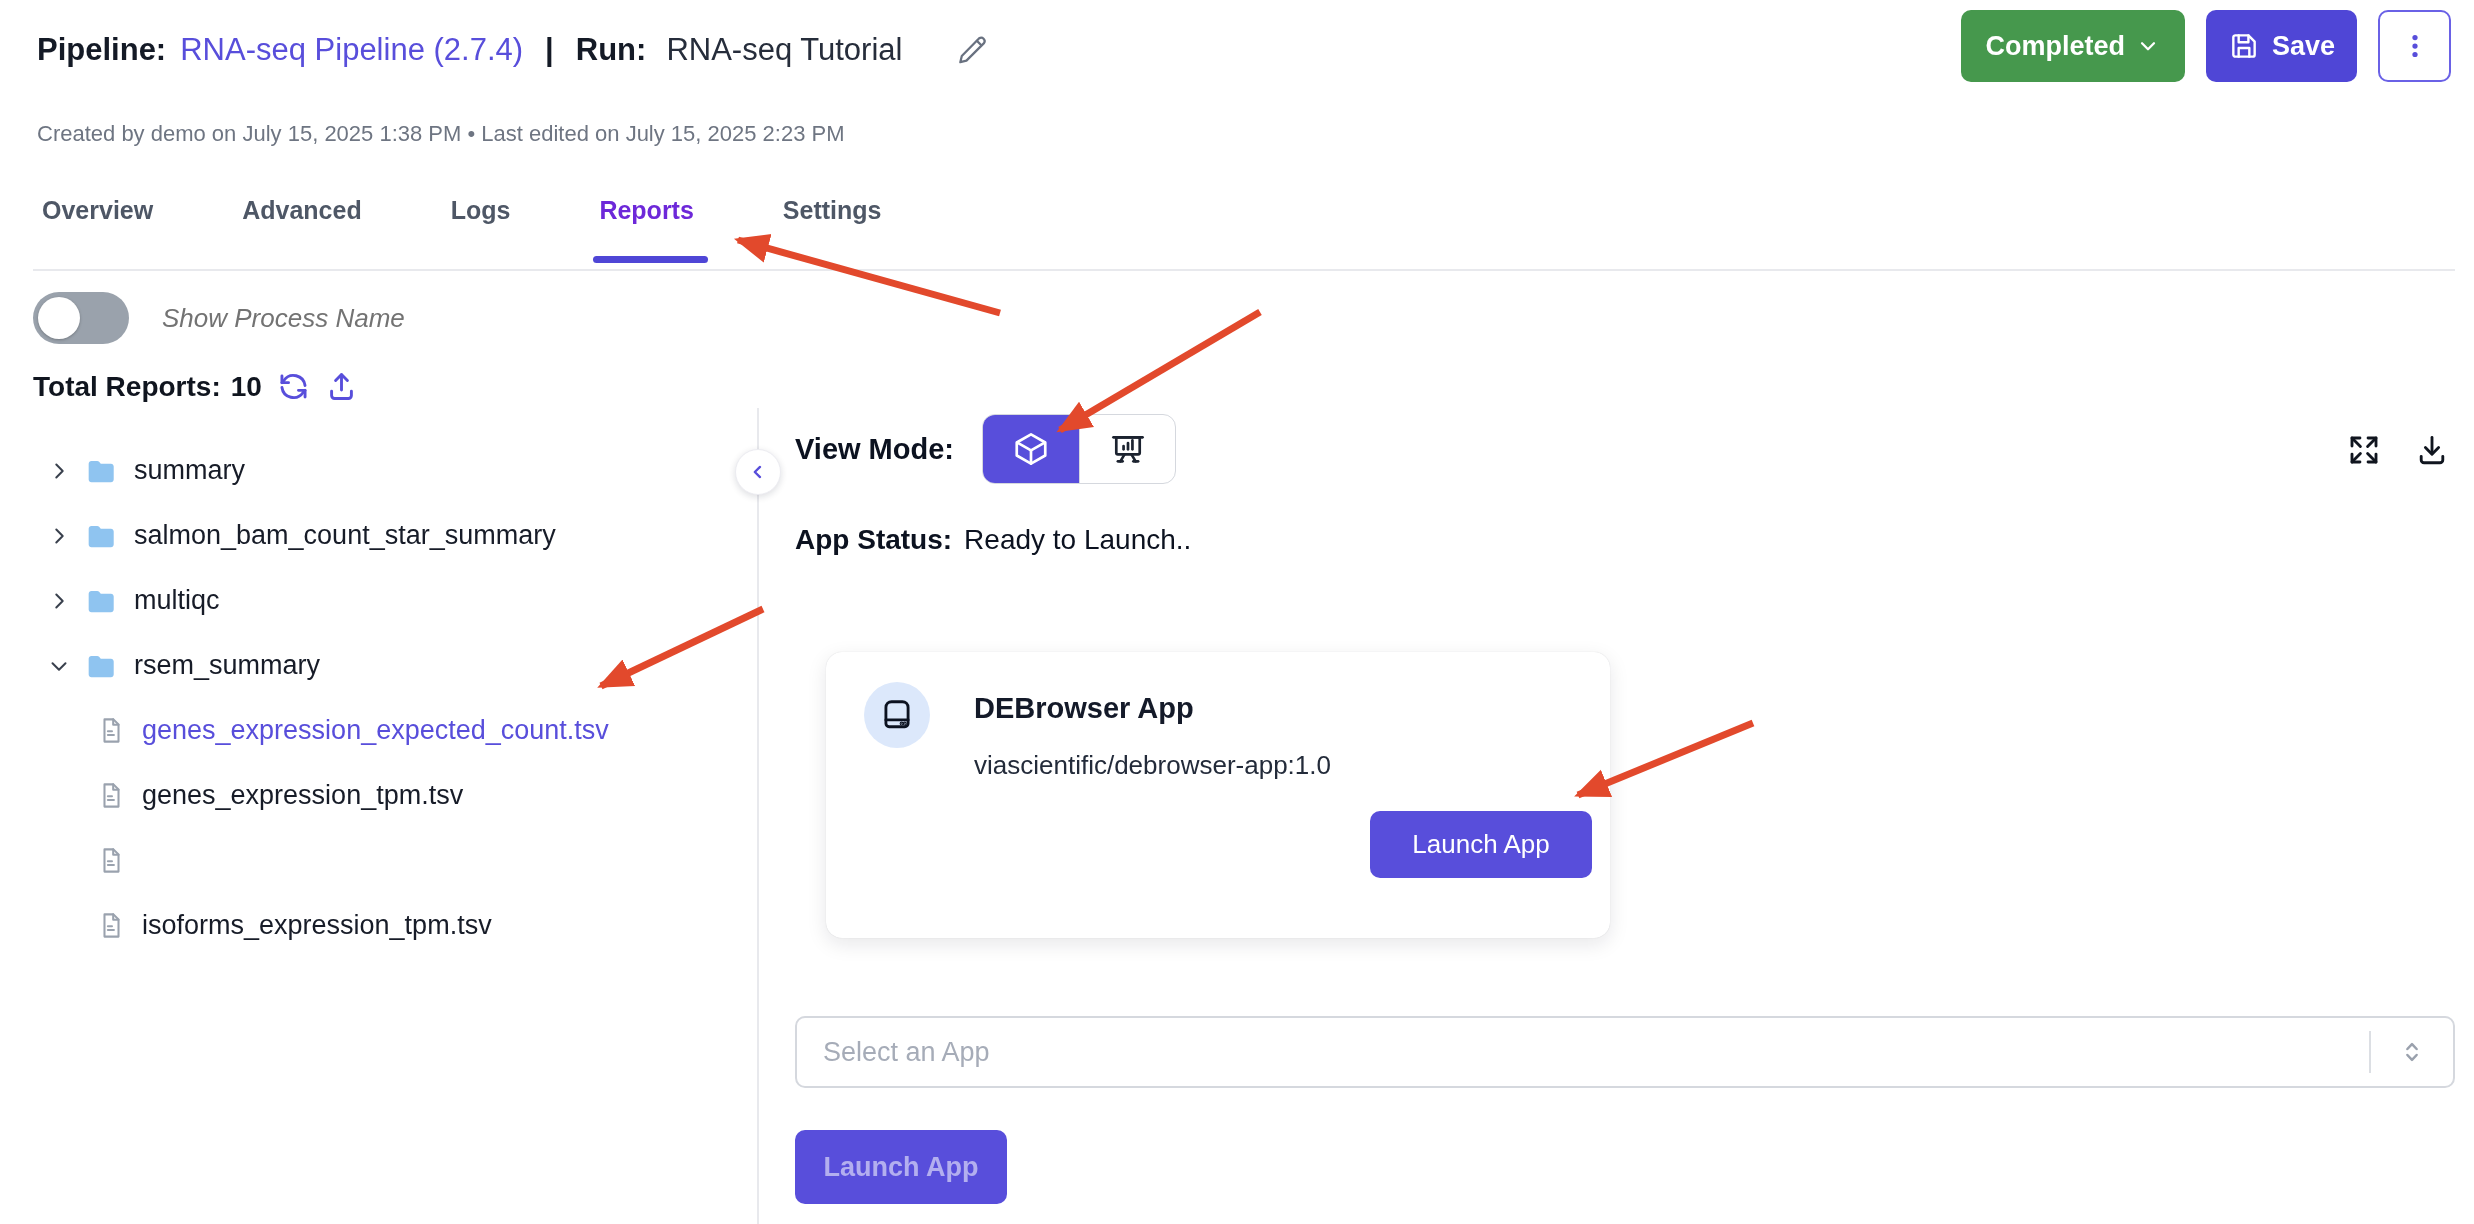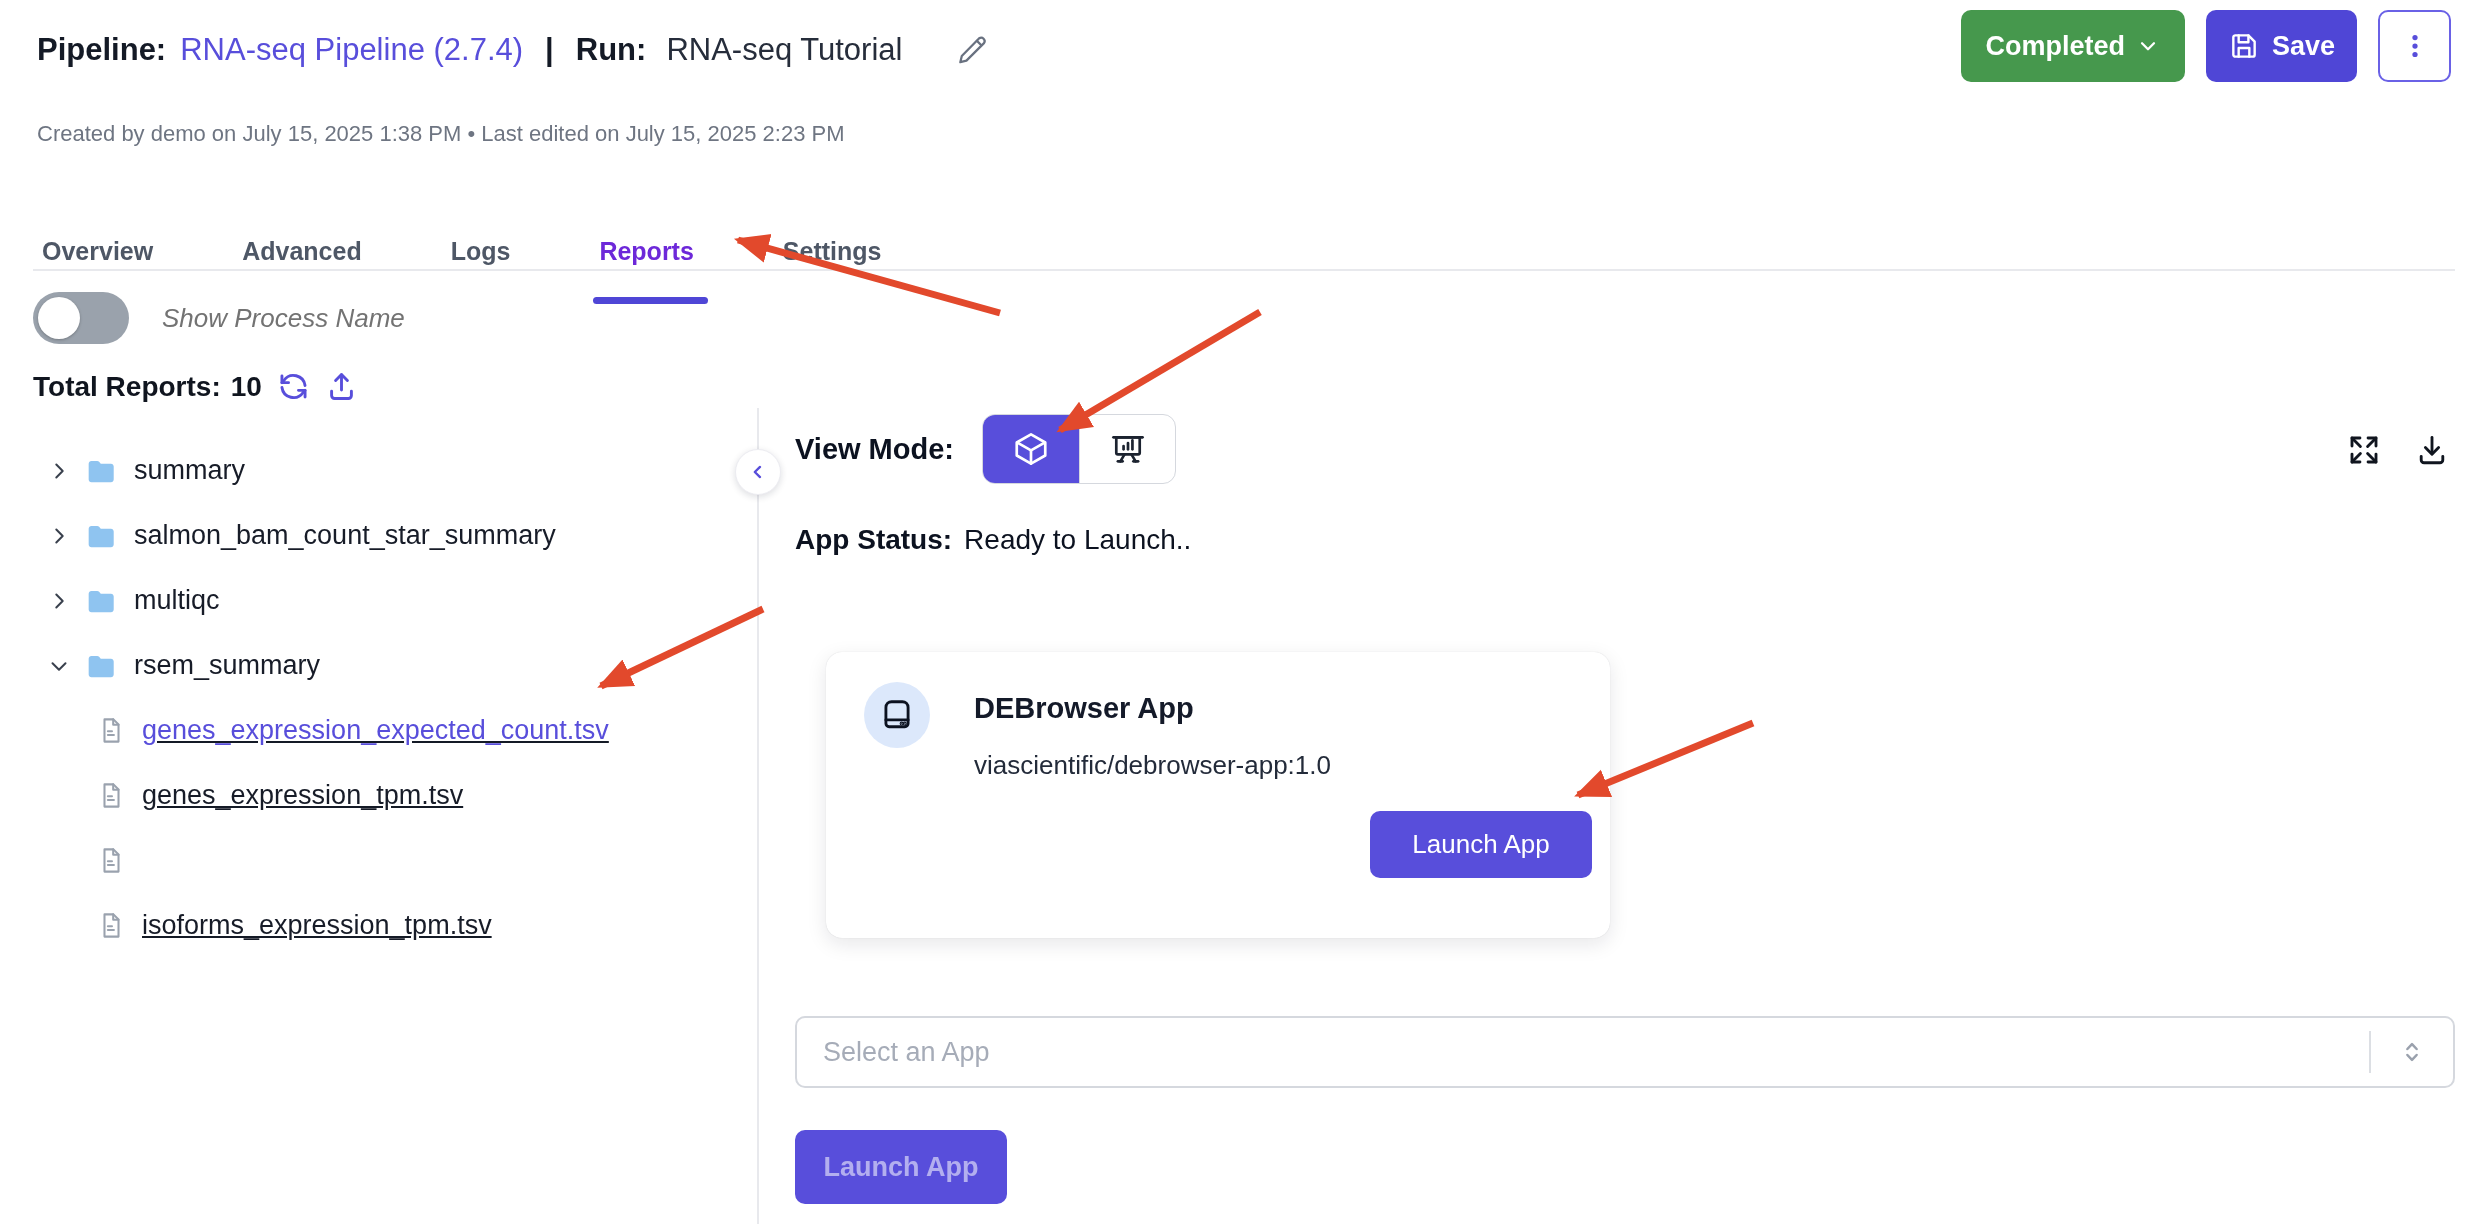--- a/index.html
+++ b/index.html
@@ -35,39 +35,39 @@
   .attempt-select { width: 400px; border: 2px solid var(--border); border-radius: 10px; background: #fff;
     display: flex; align-items: center; padding: 0 18px 0 24px; font-size: 26px; color: #3a424f; cursor: pointer; }
   .attempt-divider { margin-left: auto; width: 2px; height: 42px; background: #dcdfe4; margin-right: 14px; }
   .btn { display: flex; align-items: center; justify-content: center; border-radius: 10px; cursor: pointer; border: none; font-family: inherit; }
   .status-btn { background: var(--green); color: #fff; font-size: 27px; font-weight: 700; padding: 0 24px; gap: 10px; }
   .save-btn { background: var(--accent-deep); color: #fff; font-size: 27px; font-weight: 700; padding: 16px 22px; gap: 12px; }
   .kebab-btn { width: 73px; background: #fff; border: 2px solid #6a61e6; }
 
   
   .tabs { position: absolute; left: 42px; top: 196px; display: flex; gap: 89px; font-size: 25px; font-weight: 600; color: var(--tab-gray); }
-  .tab { position: relative; padding-bottom: 38px; cursor: pointer; margin-top: 41px; }
+  .tab { position: relative; padding-bottom: 38px; cursor: pointer; }
   .tab.active { color: #6d28d9; }
   .tab.active::after { content: ""; position: absolute; left: -6px; right: -14px; bottom: 0; height: 7px; background: var(--accent-deep); border-radius: 4px; }
   .tab-hairline { position: absolute; left: 33px; right: 19px; top: 269px; height: 2px; background: var(--hairline); }
 
   
   .toggle-row { position: absolute; left: 33px; top: 292px; display: flex; align-items: center; gap: 33px; }
   .toggle { width: 96px; height: 52px; border-radius: 26px; background: #9aa2ac; position: relative; cursor: pointer; }
   .toggle-knob { position: absolute; left: 5px; top: 5px; width: 42px; height: 42px; border-radius: 50%; background: #fff; box-shadow: 0 1px 3px rgba(0,0,0,.25); }
   .toggle-label { font-size: 26px; color: #737373; font-style: italic; }
 
   .total-row { position: absolute; left: 33px; top: 370px; display: flex; align-items: center; gap: 15px; }
   .total-text { font-size: 28px; font-weight: 700; color: #10151f; display: flex; gap: 10px; }
   .icon-btn { cursor: pointer; }
 
   .tree { position: absolute; left: 33px; top: 438px; width: 724px; overflow: hidden; }
   .tree-row { height: 65px; display: flex; align-items: center; cursor: pointer; white-space: nowrap; }
   .tree-row.folder { padding-left: 14px; }
-  .tree-row.file { padding-left: 64px; text-decoration: underline; }
+  .tree-row.file { padding-left: 64px; }
   .tree-chevron { flex: 0 0 auto; margin-right: 13px; }
   .tree-folder-icon { flex: 0 0 auto; margin-right: 17px; }
   .tree-file-icon { flex: 0 0 auto; margin-right: 16px; }
   .tree-label { font-size: 27px; color: #171c28; }
   .tree-row.selected .tree-label { color: var(--accent); }
 
   .panel-divider { position: absolute; left: 757px; top: 408px; width: 2px; height: 816px; background: var(--hairline); }
   .collapse-btn { position: absolute; left: 735px; top: 449px; width: 46px; height: 46px; border-radius: 50%;
     background: #fff; border: 1px solid #ececf1; box-shadow: 0 2px 7px rgba(15,23,42,.14);
     display: flex; align-items: center; justify-content: center; cursor: pointer; z-index: 5; }

